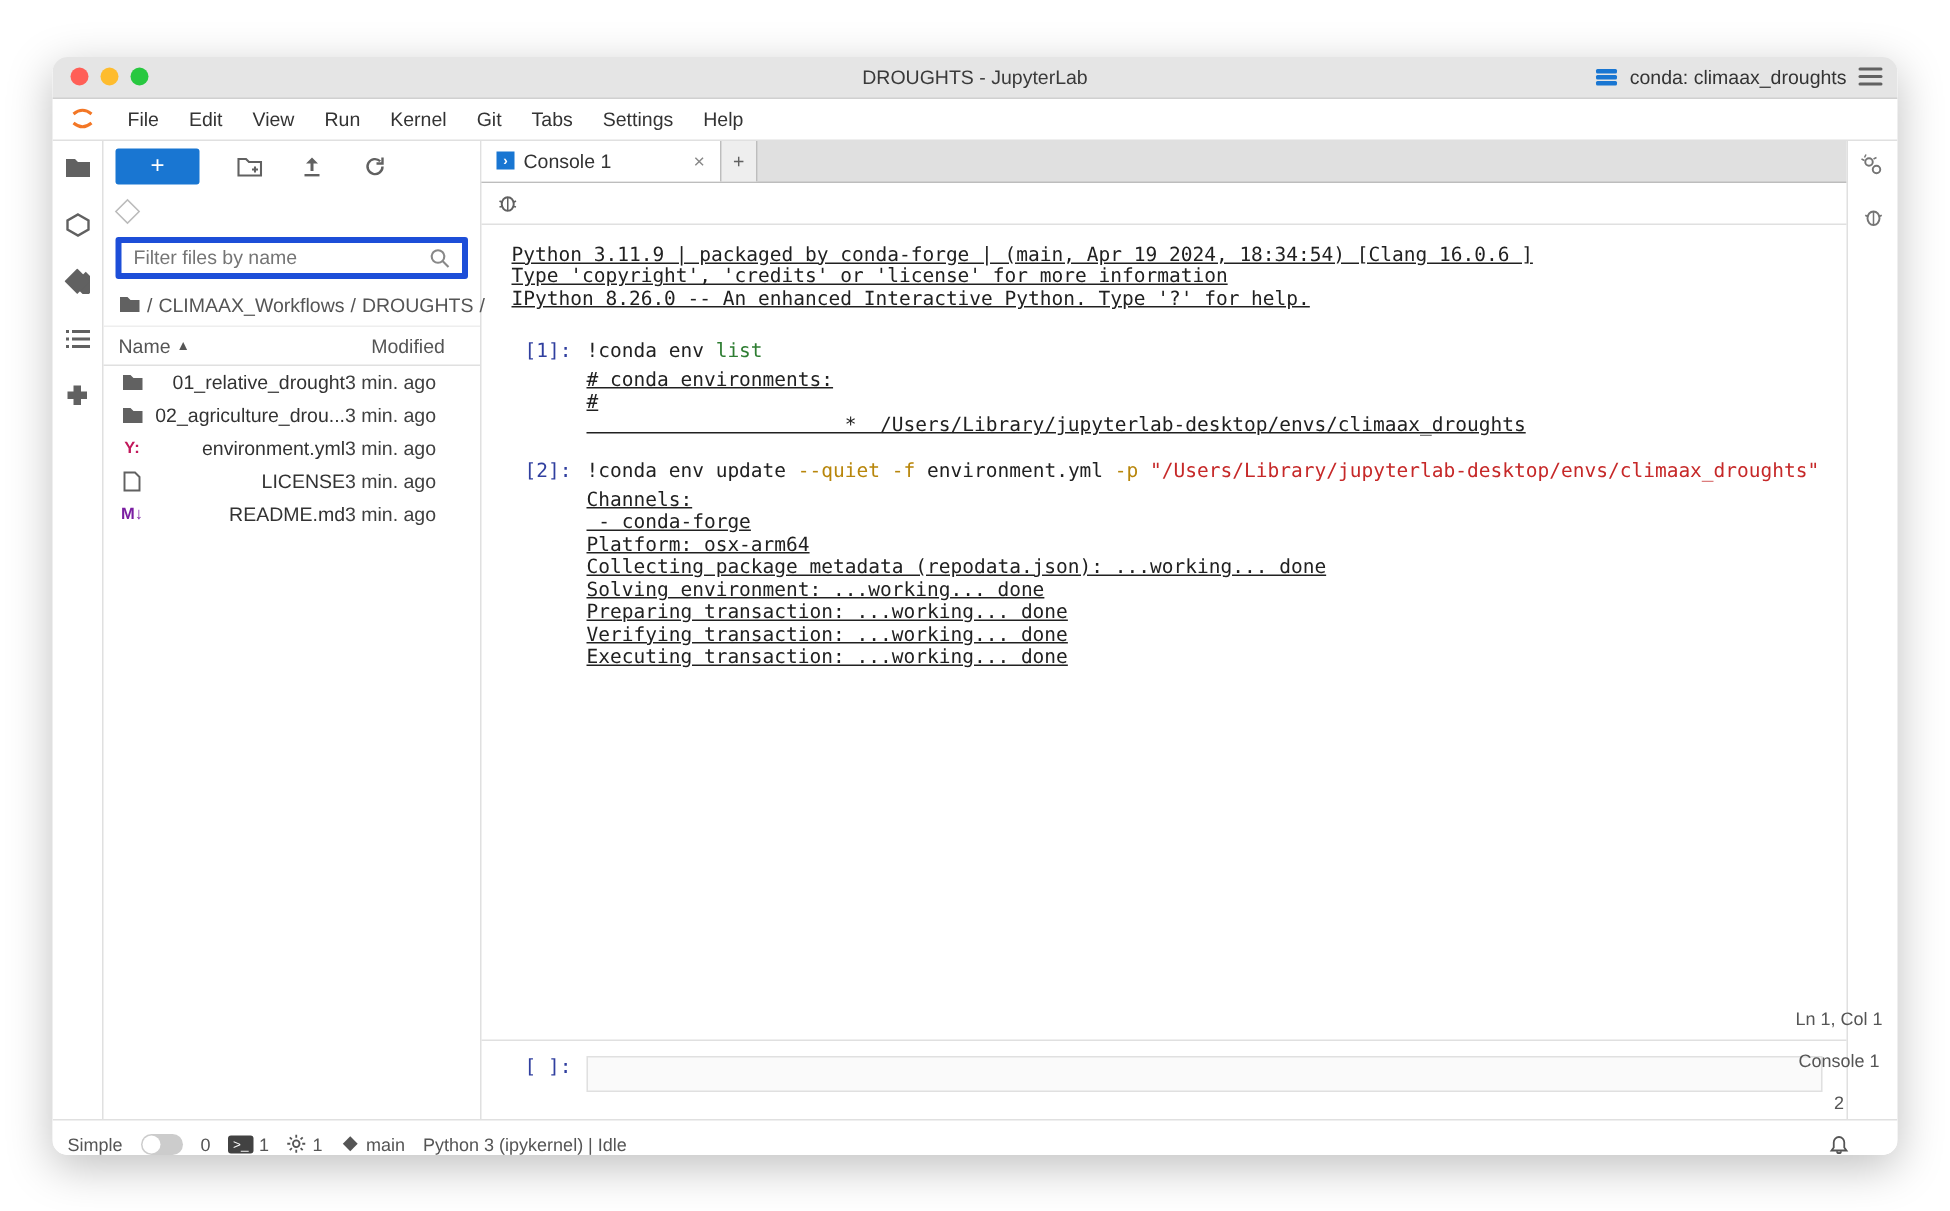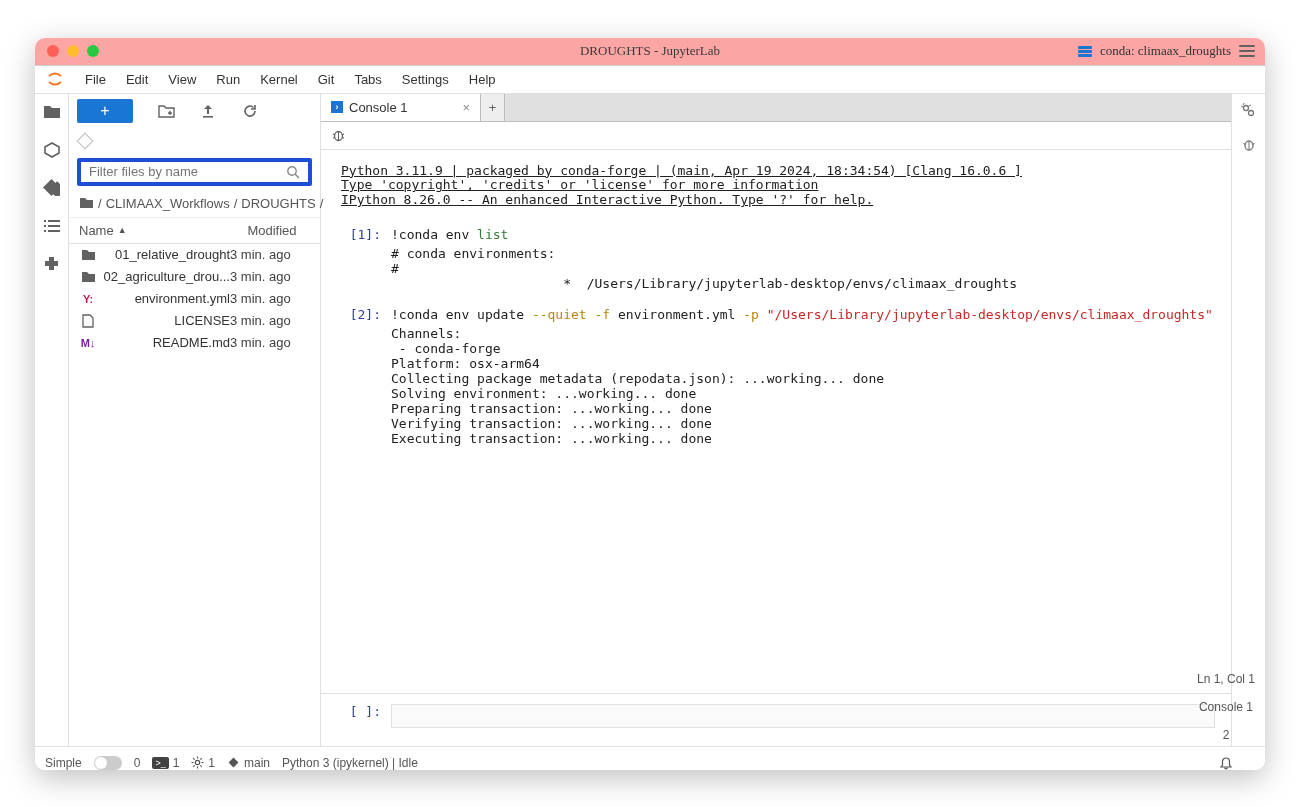--- a/index.html
+++ b/index.html
@@ -21,26 +21,25 @@
     border-radius: 10px;
     box-shadow: 0 8px 30px rgba(0,0,0,0.25);
     overflow: hidden;
     background: #fff;
     display: flex;
     flex-direction: column;
   }
   
   .titlebar {
     height: 28px;
-    background: #fca5a5;
+    background: #e5e5e5;
     display: flex;
     align-items: center;
     position: relative;
     border-bottom: 1px solid #d0d0d0;
-    font-family: Liberation Serif, serif;
   }
   .traffic-lights {
     display: flex;
     gap: 8px;
     margin-left: 12px;
   }
   .traffic-lights .dot {
     width: 12px; height: 12px; border-radius: 50%;
   }
   .dot.red { background: #ff5f57; }
@@ -250,21 +249,21 @@
     padding: 14px 16px 10px 16px;
     font-family: Menlo, Monaco, "DejaVu Sans Mono", monospace;
     font-size: 13px;
     line-height: 1.15;
     color:#212121;
   }
   .banner { white-space:pre; margin-bottom: 20px; margin-left: 4px; text-decoration: underline; }
   .cell { display:flex; margin-bottom: 2px; }
   .prompt { width:54px; text-align:right; color:#303f9f; padding-right:10px; white-space:nowrap;}
   .code { white-space:pre; }
-  .out { white-space:pre; margin-left: 54px; margin-top:4px; margin-bottom: 16px; }
+  .out { white-space:pre; margin-left: 54px; margin-top:4px; margin-bottom: 16px; text-decoration: underline; }
   .hl-green { color:#2e7d32; }
   .hl-amber { color:#b8860b; }
   .hl-red { color:#c62828; }
 
   .console-input {
     border-top:1px solid #e0e0e0;
     padding: 10px 16px 18px 16px;
     display:flex;
     align-items:flex-start;
     font-family: Menlo, Monaco, monospace;

